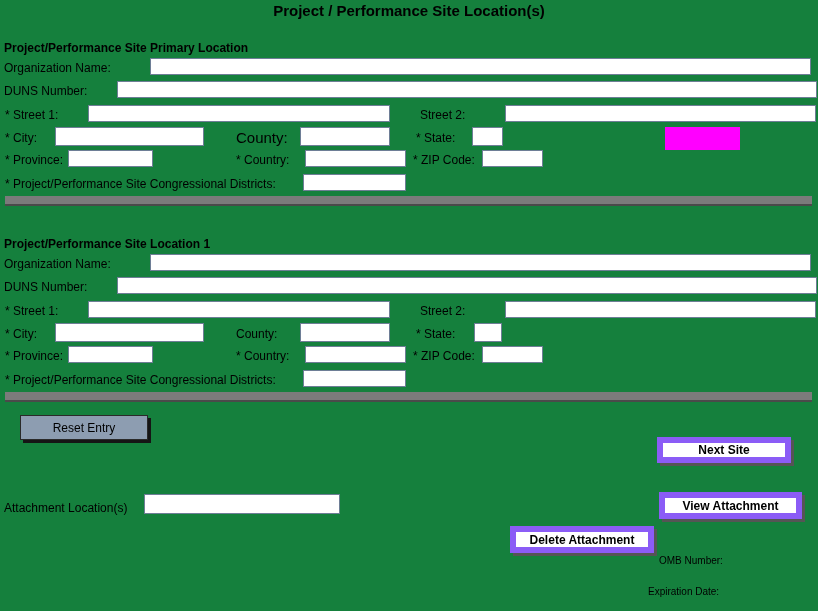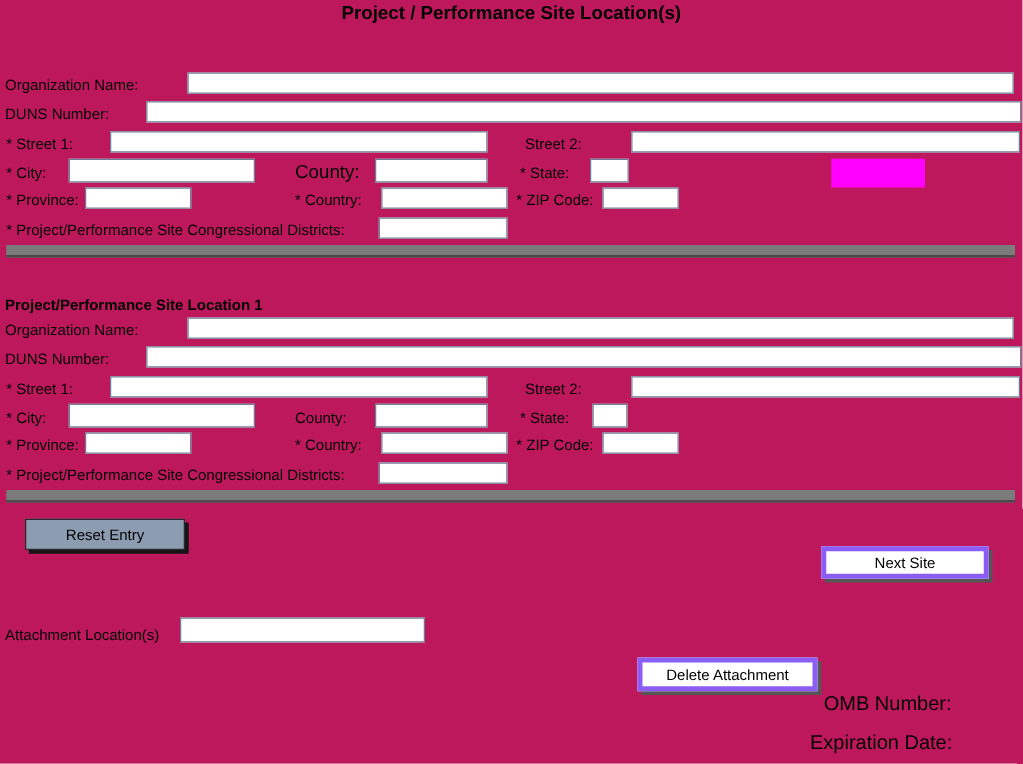--- a/index.html
+++ b/index.html
@@ -2,21 +2,21 @@
 <html style="--input-border: #6e7e96; --section-bar: #7b7b7b; --highlight: #ff00ff; --button-fill: #8d9db1;"><head>
 <meta charset="utf-8">
 <style>
   * { box-sizing: border-box; margin: 0; padding: 0; }
   html, body { background: #ffffff; }
   body { font-family: "Liberation Sans", sans-serif; }
   .page {
     position: relative;
     width: 818px;
     height: 611px;
-    background: #be185d;
+    background: #15803d;
     overflow: hidden;
   }
   .title {
     position: absolute;
     top: 2px; left: 0;
     width: 100%;
     text-align: center;
     font-weight: bold;
     font-size: 15px;
     color: #000;
@@ -62,37 +62,39 @@
     text-align: center;
     cursor: pointer;
   }
   .btn-fill {
     background: var(--button-fill, #8d9db1);
     border: 1px solid #2a2a2a;
     box-shadow: 3px 3px 0 #151515;
   }
   .btn-white {
     background: #ffffff;
-    border: 4px solid #8b5cf6;
+    border: 6px solid #8b5cf6;
     box-shadow: 3px 3px 0 #555555;
+    font-weight: bold;
   }
   .ftr {
     position: absolute;
-    font-size: 16px;
+    font-size: 10px;
     color: #000;
     white-space: nowrap;
   }
 </style>
 </head>
 <body>
 
 <div class="page">
 
   <div class="title">Project / Performance Site Location(s)</div>
 
+  <div class="hdg" style="left:4px; top:41px;">Project/Performance Site Primary Location</div>
 
   <span class="lbl" style="left:4px; top:61px;">Organization Name:</span>
   <input class="inp" style="left: 150px; top: 58px; width: 661px; height: 17px;">
 
   <span class="lbl" style="left:4px; top:84px;">DUNS Number:</span>
   <input class="inp" style="left: 117px; top: 81px; width: 700px; height: 17px;">
 
   <span class="lbl" style="left:5px; top:108px;">* Street 1:</span>
   <input class="inp" style="left: 88px; top: 105px; width: 302px; height: 17px;">
   <span class="lbl" style="left:420px; top:108px;">Street 2:</span>
@@ -151,17 +153,18 @@
   <div class="bar" style="left:5px; top:392px; width:807px; height:10px;"></div>
 
   <button class="btn btn-fill" style="left:20px; top:415px; width:128px; height:25px;">Reset Entry</button>
 
   <button class="btn btn-white" style="left:657px; top:437px; width:134px; height:26px;">Next Site</button>
 
   <span class="lbl" style="left:4px; top:501px;">Attachment Location(s)</span>
   <input class="inp" style="left: 144px; top: 494px; width: 196px; height: 20px;">
 
   <button class="btn btn-white" style="left:510px; top:492px; width:144px; height:27px;margin-top:34px;">Delete Attachment</button>
+  <button class="btn btn-white" style="left:659px; top:492px; width:143px; height:27px;">View Attachment</button>
 
   <span class="ftr" style="left:659px; top:555px;">OMB Number:</span>
   <span class="ftr" style="left:648px; top:586px;">Expiration Date:</span>
 
 </div>
 
 </body></html>

